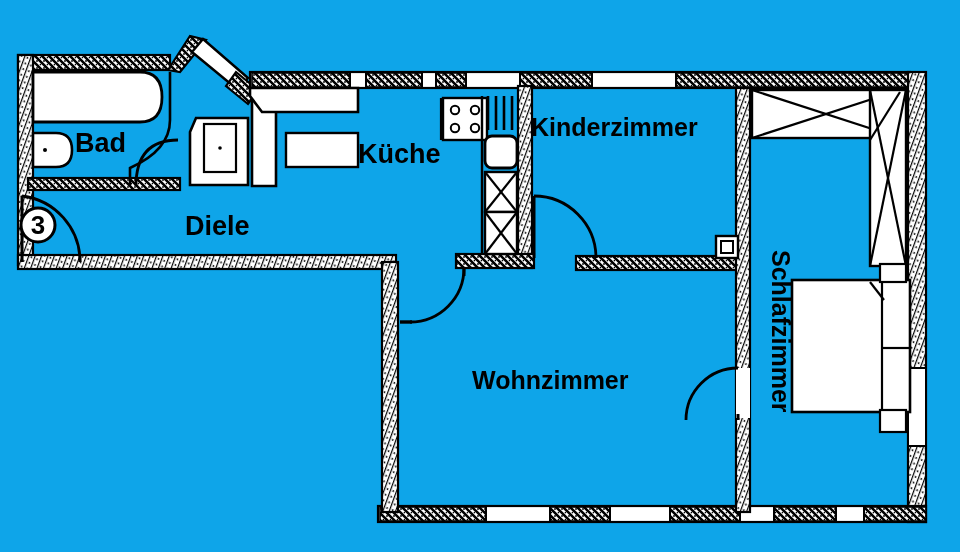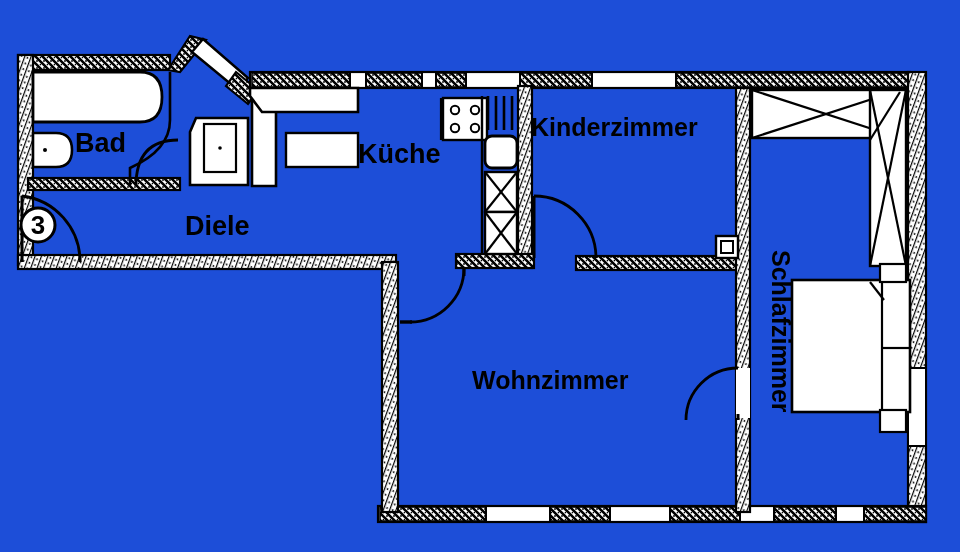--- a/index.html
+++ b/index.html
@@ -8,21 +8,21 @@
     padding: 0;
     background: #ffffff;
   }
   body {
     font-family: "Liberation Sans", sans-serif;
   }
   #plan-wrapper {
     position: relative;
     width: 960px;
     height: 552px;
-    background: #1d4ed8;
+    background: #0ea5e9;
     overflow: hidden;
   }
   svg#floorplan {
     display: block;
     width: 960px;
     height: 552px;
   }
   .room-label {
     font-family: "Liberation Sans", sans-serif;
     font-weight: bold;

